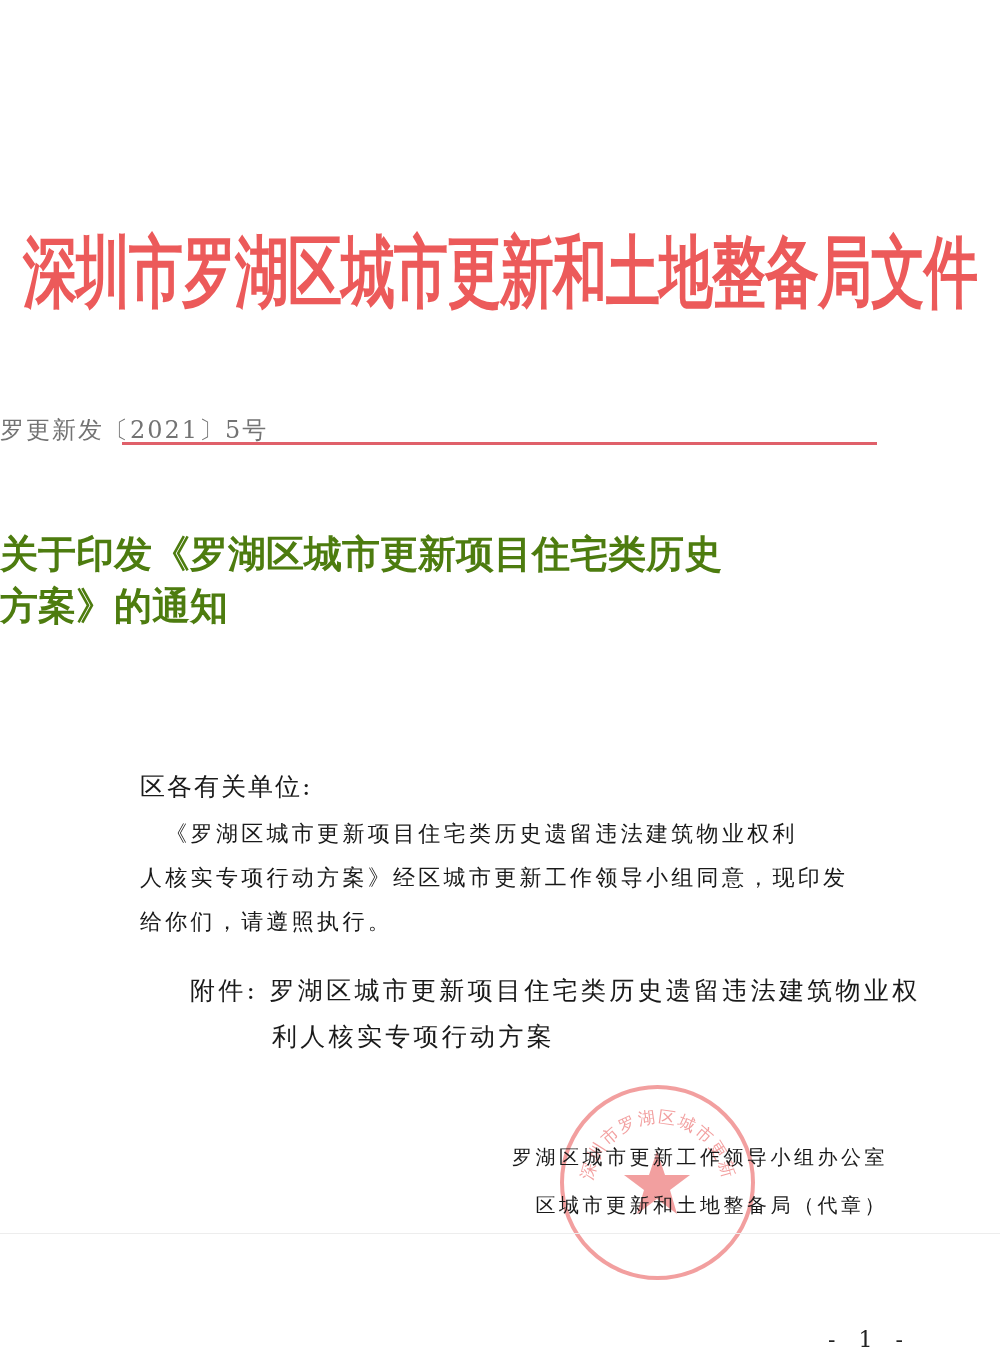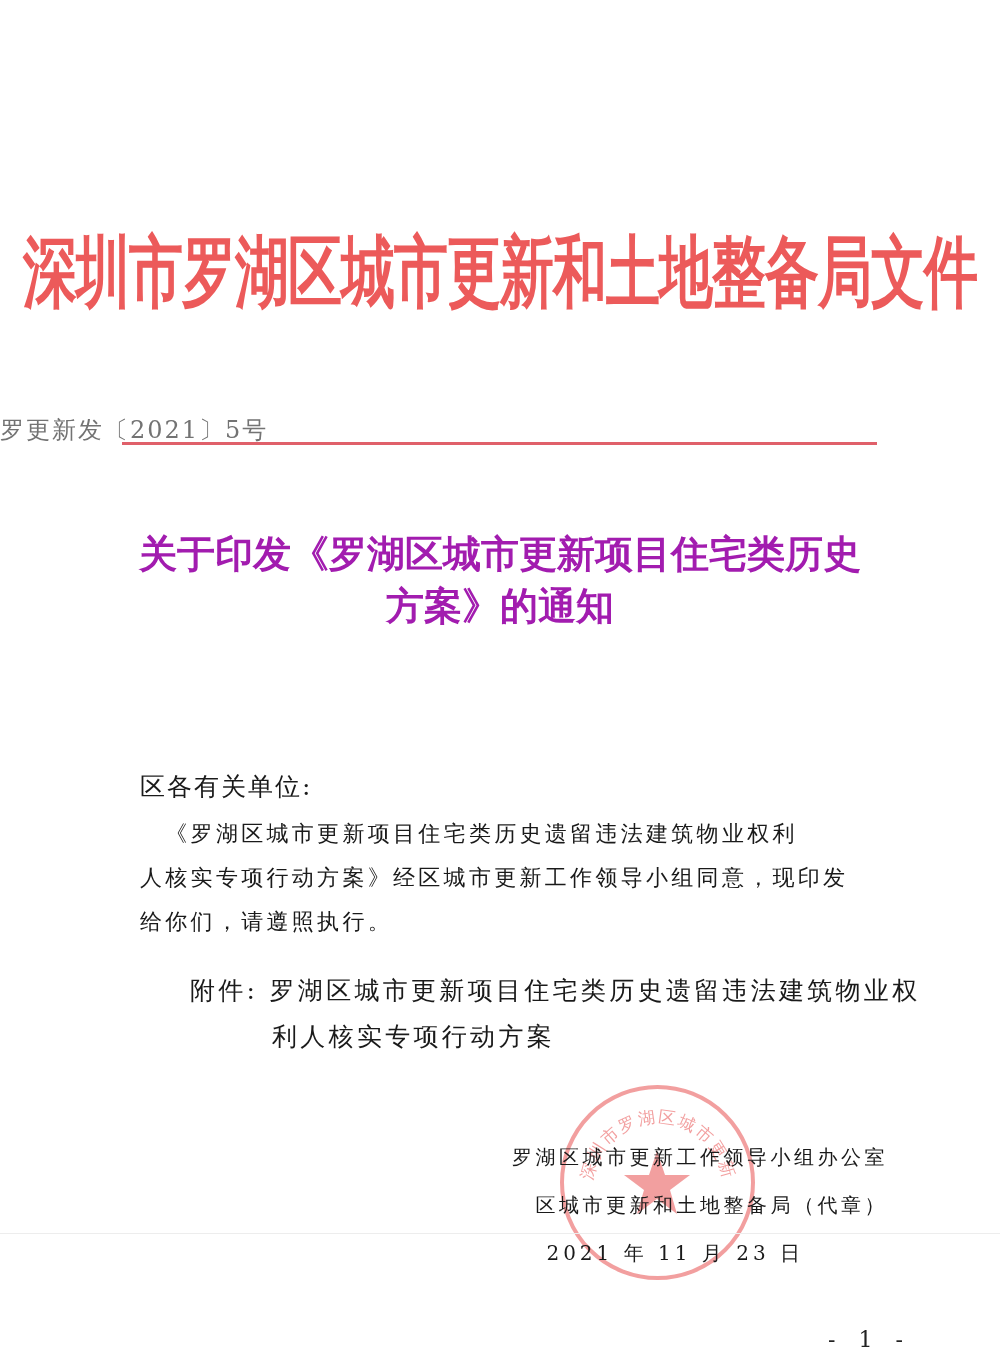--- a/index.html
+++ b/index.html
@@ -6,22 +6,22 @@
   body { width: 1000px; height: 1360px; position: relative; overflow: hidden;
          font-family: "DejaVu Serif", "Liberation Serif", serif; color: #1a1a1a; }
   .abs { position: absolute; }
   .masthead { left: 0; width: 1000px; top: 228px; text-align: center;
               font-family: "DejaVu Sans", sans-serif; font-weight: bold;
               font-size: 54px; color: #ec5a5a; letter-spacing: -1px;
               transform: scaleY(1.45); transform-origin: top center; line-height: 62px; }
   .docno { left: 0; width: 1000px; top: 398px; text-align: left; font-size: 24px;
            letter-spacing: 2px; color: #737373; margin-top: 16px; }
   .redrule { left: 122px; width: 755px; top: 442px; height: 3px; background: #e0606a; }
-  .title { left: 0; width: 1000px; top: 528px; text-align: center; font-weight: bold;
-           font-size: 38px; line-height: 52px; color: #a21caf; }
+  .title { left: 0; width: 1000px; top: 528px; font-weight: bold;
+           font-size: 38px; line-height: 52px; color: #4d7c0f; }
   .title div { white-space: nowrap; }
   .salutation { left: 140px; top: 770px; font-size: 25px; letter-spacing: 2px; }
   .para { left: 140px; top: 812px; width: 750px; font-size: 22px; line-height: 44px;
           letter-spacing: 3.3px; text-align: justify; }
   .para span { display: block; white-space: nowrap; }
   .attach { left: 190px; top: 968px; font-size: 25px; line-height: 46px; letter-spacing: 3.3px; }
   .attach span { display: block; white-space: nowrap; }
   .attach .indent { padding-left: 82px; }
   .sign { right: 112px; top: 1133px; text-align: right; font-size: 20px; line-height: 48px;
           letter-spacing: 3.5px; }
@@ -68,18 +68,17 @@
     <text font-size="17" fill="rgba(232,80,80,0.55)" font-family="DejaVu Sans, sans-serif" letter-spacing="2">
       <textPath href="#arc" startOffset="4%">深圳市罗湖区城市更新和土地整备局</textPath>
     </text>
     <polygon points="93,62 101,86 126,86 106,101 113,125 93,110 73,125 80,101 60,86 85,86" fill="rgba(232,80,80,0.55)"></polygon>
   </svg>
 </div>
 
 <div class="abs sign">
   <span>罗湖区城市更新工作领导小组办公室</span>
   <span>区城市更新和土地整备局（代章）</span>
-  <span class="date">2021 年 11 月 23 日</span>
 </div>
 
 <div class="abs greyline"></div>
 
 <div class="abs pagenum">- 1 -</div>
 
 </body></html>

